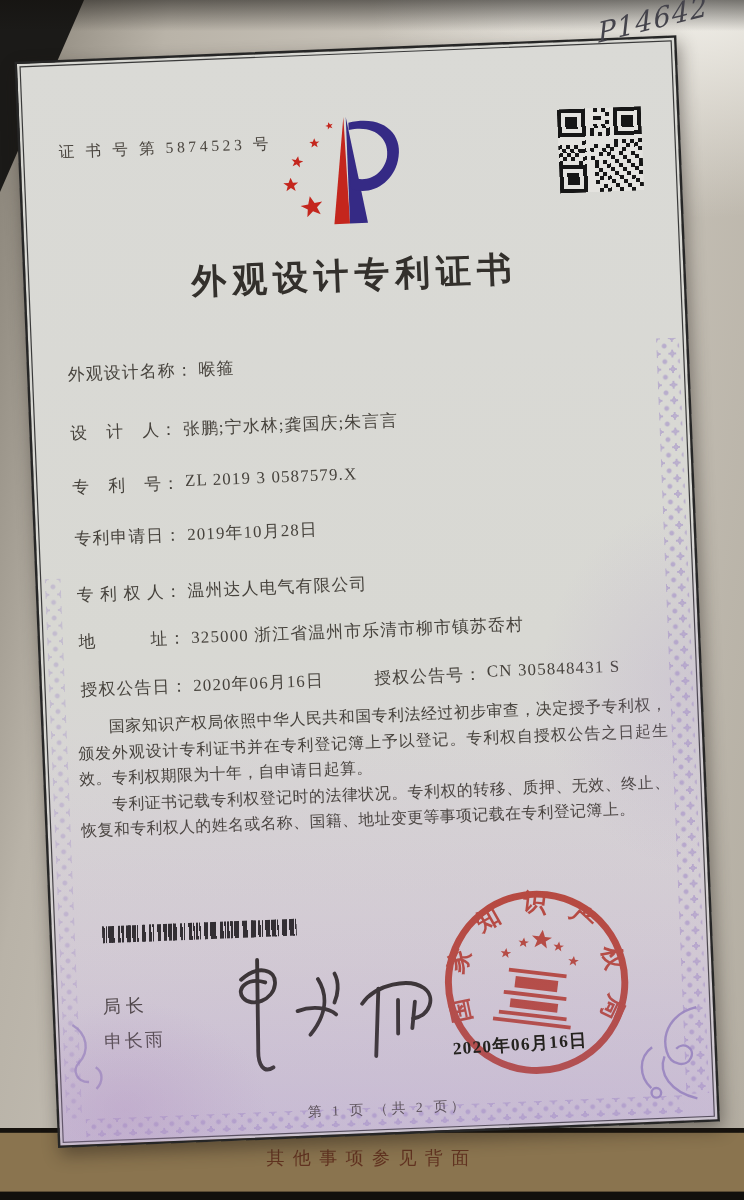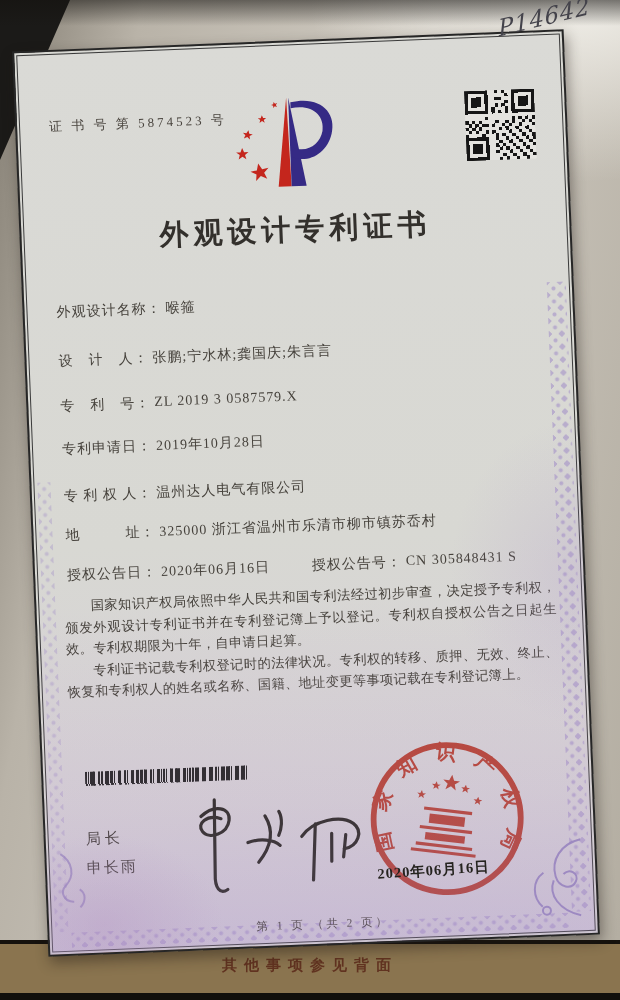--- a/index.html
+++ b/index.html
@@ -83,21 +83,21 @@
 
   
   .bottom-band{position:absolute;left:0;bottom:0;width:100%;height:56px;z-index:1;
     border-top:4px solid #16120d;
     background:
       radial-gradient(300px 46px at 50% 35%, #cfae7d 0%, rgba(207,174,125,0) 80%),
       linear-gradient(90deg,#241d15 0%,#96придune 0,#a08354 14%,#b79767 50%,#a08354 86%,#241d15 100%);
     background-color:#8a744f;}
   .bottom-band::after{content:'';position:absolute;left:0;bottom:0;width:100%;height:7px;background:#12100c;}
   .back-note{position:absolute;left:0;top:12px;width:100%;text-align:center;
-    font-size:15px;font-weight:bold;letter-spacing:7px;color:#5d2c1c;opacity:.9;}
+    font-size:15px;font-weight:normal;letter-spacing:7px;color:#5d2c1c;opacity:.9;}
 </style>
 </head>
 <body>
 
 <div class="corner-wedge"></div>
 <div class="top-shadow"></div>
 
 <div class="handwriting">P14642</div>
 
 <div class="certificate">

